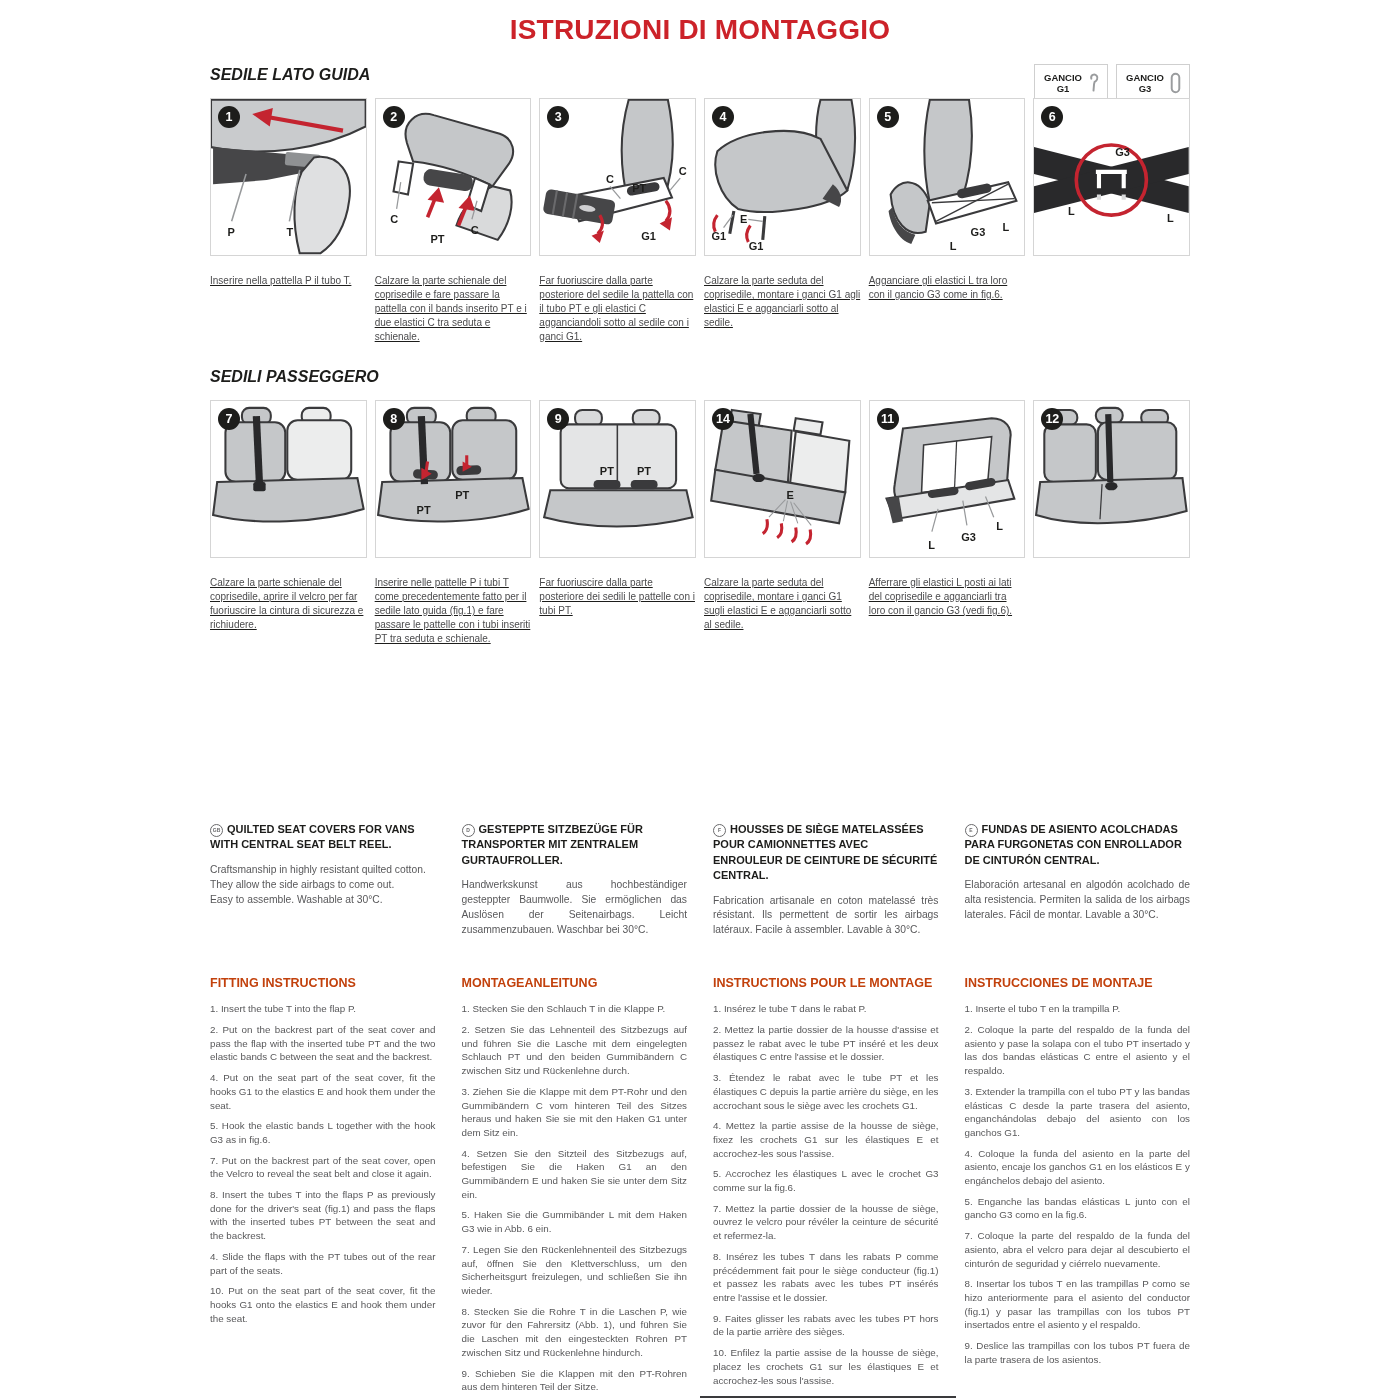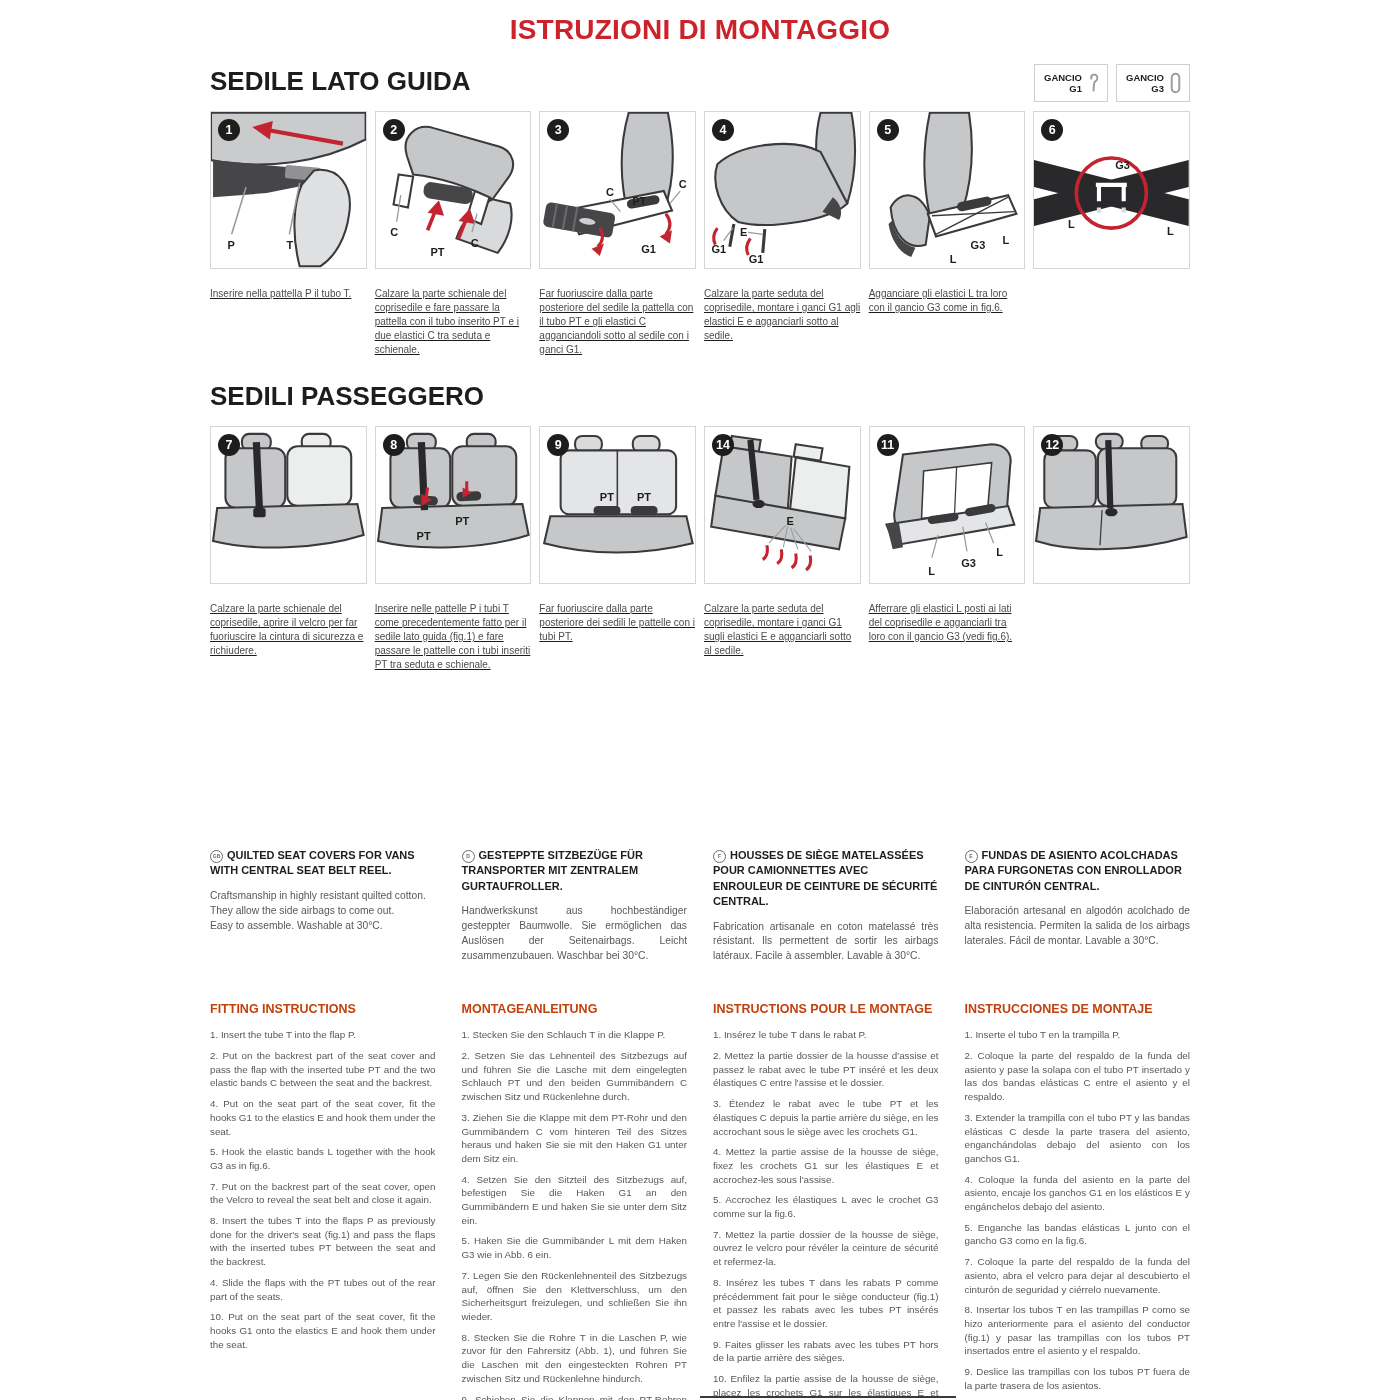--- a/index.html
+++ b/index.html
@@ -3,27 +3,27 @@
 <meta charset="utf-8">
 <style>
   html,body{margin:0;padding:0;}
   body{
     width:1400px;height:1400px;overflow:hidden;background:#ffffff;
     font-family:"Liberation Sans","DejaVu Sans",sans-serif;color:#1d1d1b;
     position:relative;
   }
   .page{position:relative;width:980px;margin:0 auto;padding-top:14px;}
   h1.doc-title{font-size:28px;font-weight:bold;color:#cc2229;margin:0 0 20px 0;letter-spacing:.2px;text-align:center;}
-  h2.section-heading{font-size:26px;font-weight:bold;color:#1d1d1b;margin:0 0 14px 0;}
+  h2.section-heading{font-size:16px;font-weight:bold;color:#1d1d1b;margin:0 0 14px 0;font-style:italic;}
   h2.second{margin-top:4px;}
 
   
   .legend{position:absolute;top:64px;right:0;display:flex;gap:8px;}
   .legend-box{width:74px;height:38px;border:1px solid #cfcfcf;display:flex;align-items:center;justify-content:flex-end;gap:5px;padding:0 7px;box-sizing:border-box;background:#fff;}
-  .legend-label{font-size:9.5px;font-weight:bold;line-height:1.2;text-align:right;white-space:pre-line;color:#1d1d1b;}
+  .legend-label{font-size:9.5px;font-weight:bold;line-height:1.2;text-align:center;white-space:pre-line;color:#1d1d1b;}
   .legend-box svg{flex:0 0 auto;}
 
   
   .fig-row{display:grid;grid-template-columns:repeat(6,1fr);gap:8px;}
   .fig{position:relative;border:1px solid #d5d5d5;background:#fff;height:158px;box-sizing:border-box;}
   .fig svg.art{width:100%;height:100%;display:block;}
   .fig-num{position:absolute;top:7px;left:7px;width:22px;height:22px;border-radius:50%;background:#1d1d1b;color:#fff;
     font-size:12.5px;font-weight:bold;display:flex;align-items:center;justify-content:center;z-index:2;}
   .fig-label{position:absolute;transform:translate(-50%,-50%);font-size:11px;font-weight:bold;color:#1d1d1b;z-index:2;white-space:nowrap;}
 
@@ -180,21 +180,21 @@
         <path d="M63 92 V97 M87 92 V97" stroke="#d9dadb" stroke-width="4"></path>
       </svg>
       <span class="fig-label" style="left:57%;top:34%;color:#1d1d1b">G3</span>
       <span class="fig-label" style="left:24%;top:72%">L</span>
       <span class="fig-label" style="left:88%;top:76%">L</span>
     </div>
   </div>
 
   <div class="caption-row r1">
     <p class="fig-caption">Inserire nella pattella P il tubo T.</p>
-    <p class="fig-caption">Calzare la parte schienale del coprisedile e fare passare la pattella con il tubo inserito PT e i due elastici C tra seduta e schienale.</p>
+    <p class="fig-caption">Calzare la parte schienale del coprisedile e fare passare la pattella con il bands inserito PT e i due elastici C tra seduta e schienale.</p>
     <p class="fig-caption">Far fuoriuscire dalla parte posteriore del sedile la pattella con il tubo PT e gli elastici C agganciandoli sotto al sedile con i ganci G1.</p>
     <p class="fig-caption">Calzare la parte seduta del coprisedile, montare i ganci G1 agli elastici E e agganciarli sotto al sedile.</p>
     <p class="fig-caption">Agganciare gli elastici L tra loro con il gancio G3 come in fig.6.</p>
     <p class="fig-caption"></p>
   </div>
 
   <h2 class="section-heading second">SEDILI PASSEGGERO</h2>
 
   <div class="fig-row">
 

